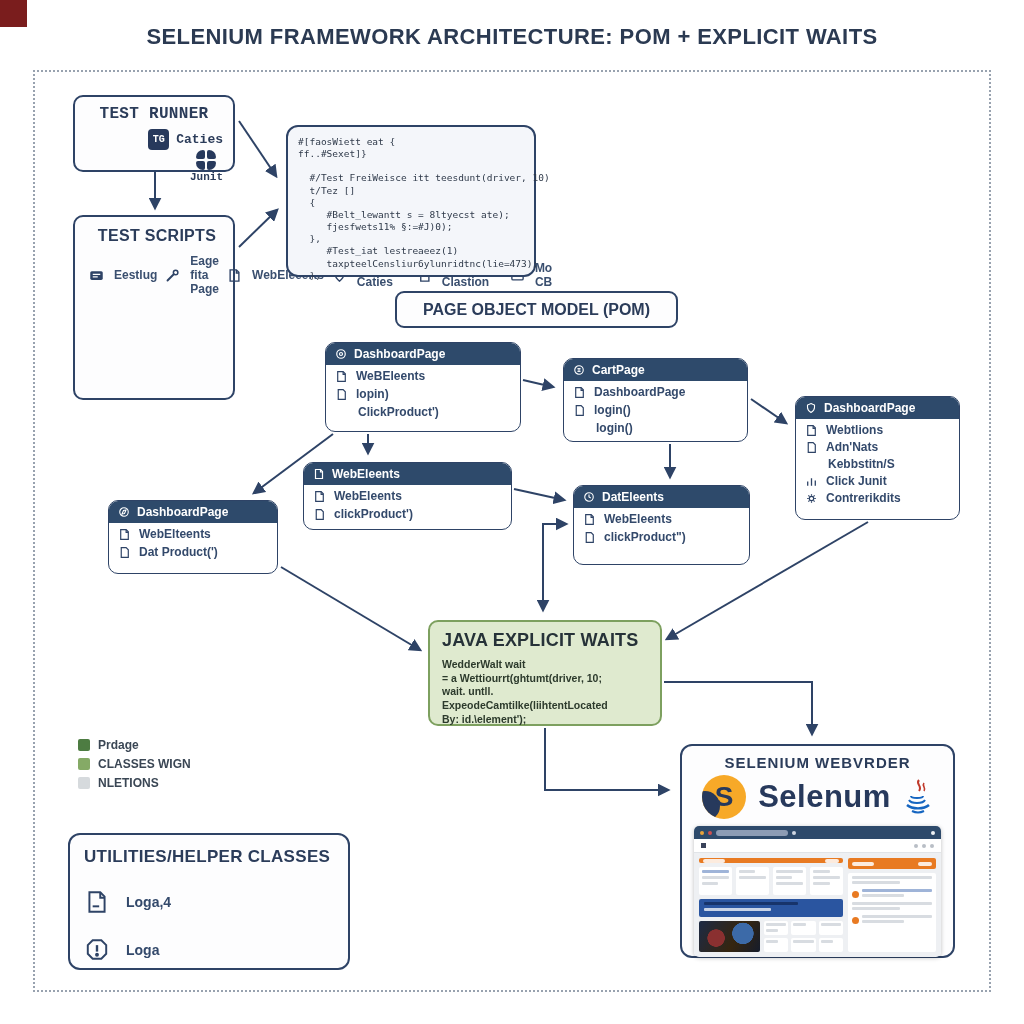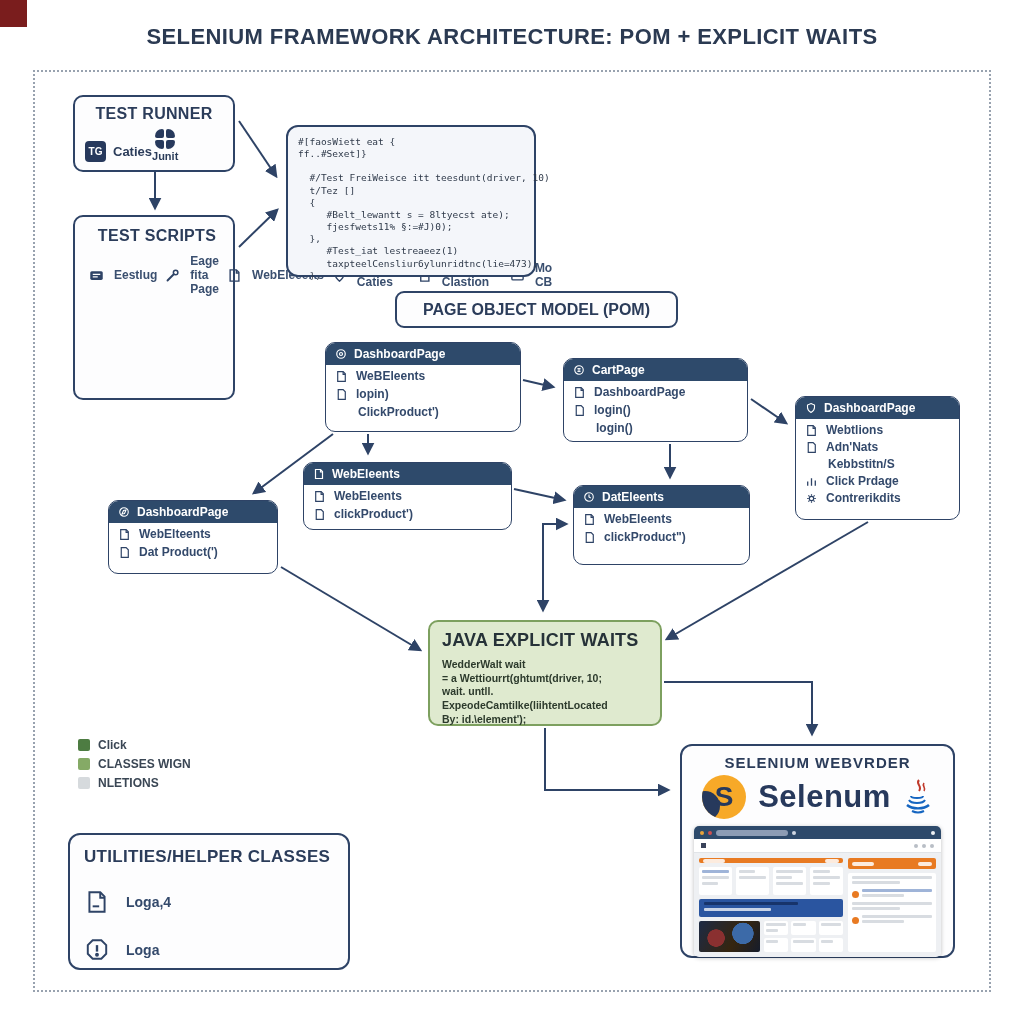--- a/index.html
+++ b/index.html
@@ -7,23 +7,23 @@
         font-family:"Liberation Sans",sans-serif;color:#2e4366;overflow:hidden;}
   .corner-mark{position:absolute;left:0;top:0;width:27px;height:27px;background:#7a1d1d;}
   .main-title{position:absolute;top:24px;left:0;width:100%;text-align:center;
         font-size:22px;font-weight:bold;color:#2b3a52;letter-spacing:.4px;}
   .frame{position:absolute;left:33px;top:70px;width:954px;height:918px;
         border:2px dotted #98a2af;}
   .arrows{position:absolute;left:0;top:0;width:1024px;height:1024px;z-index:1;pointer-events:none;}
   .node{position:absolute;z-index:2;background:#fdfdfe;border:2px solid #2e4366;border-radius:10px;box-sizing:border-box;}
 
   
-  .tr-box{left:73px;top:95px;width:162px;height:77px;padding:8px 10px 16px;}
+  .tr-box{left:73px;top:95px;width:162px;height:77px;padding:8px 10px 16px;font-family:Liberation Mono, monospace;}
   .tr-title,.ts-title{font-size:16px;font-weight:bold;color:#2b3c5a;text-align:center;letter-spacing:.3px;}
-  .tr-row{display:flex;align-items:flex-end;margin-top:6px;}
+  .tr-row{display:flex;justify-content:space-between;align-items:flex-end;margin-top:6px;flex-direction:column;}
   .tr-left{display:flex;align-items:center;gap:7px;}
   .tg-badge{width:21px;height:21px;background:#27395c;color:#fff;border-radius:4px;
         font-size:10px;font-weight:bold;display:flex;align-items:center;justify-content:center;}
   .testng-label{font-size:13px;font-weight:bold;color:#2b3c5a;}
   .junit-wrap{display:flex;flex-direction:column;align-items:center;gap:1px;}
   .junit-icon{width:20px;height:20px;display:grid;grid-template-columns:9px 9px;grid-template-rows:9px 9px;gap:2px;}
   .junit-icon i{background:#27395c;border-radius:2px;}
   .junit-icon i:nth-child(1){border-top-left-radius:7px;}
   .junit-icon i:nth-child(2){border-top-right-radius:7px;}
   .junit-icon i:nth-child(3){border-bottom-left-radius:7px;}
@@ -405,21 +405,21 @@
       </div>
       <div class="pom-row indent">
         <span>Kebbstitn/S</span>
       </div>
       <div class="pom-row">
         <span class="icon">
             <svg width="13" height="13" viewBox="0 0 24 24" stroke="#2e4366" fill="none" stroke-width="2.4">
               <path d="M5 20V12M12 20V6M19 20V10"></path>
             </svg>
           </span>
-        <span>Click Prdage</span>
+        <span>Click Junit</span>
       </div>
       <div class="pom-row">
         <span class="icon">
             <svg width="13" height="13" viewBox="0 0 24 24" stroke="#2e4366" fill="none" stroke-width="2.2">
               <circle cx="12" cy="12" r="4"></circle>
               <path d="M12 4v3M12 17v3M4 12h3M17 12h3M6.3 6.3l2.1 2.1M15.6 15.6l2.1 2.1M17.7 6.3l-2.1 2.1M8.4 15.6l-2.1 2.1"></path>
             </svg>
           </span>
         <span>Contrerikdits</span>
       </div>
@@ -461,21 +461,21 @@
     <div class="wait-title">JAVA EXPLICIT WAITS</div>
     <pre>WedderWalt wait
 = a Wettiourrt(ghtumt(driver, 10;
 wait. untll. ExpeodeCamtilke(liihtentLocated
 By: id.\element');</pre>
   </div>
 
   <div class="legend">
     <div class="legend-row">
       <span class="legend-sw sw0"></span>
-      <span>Click</span>
+      <span>Prdage</span>
     </div>
     <div class="legend-row">
       <span class="legend-sw sw1"></span>
       <span>CLASSES WIGN</span>
     </div>
     <div class="legend-row">
       <span class="legend-sw sw2"></span>
       <span>NLETIONS</span>
     </div>
   </div>

